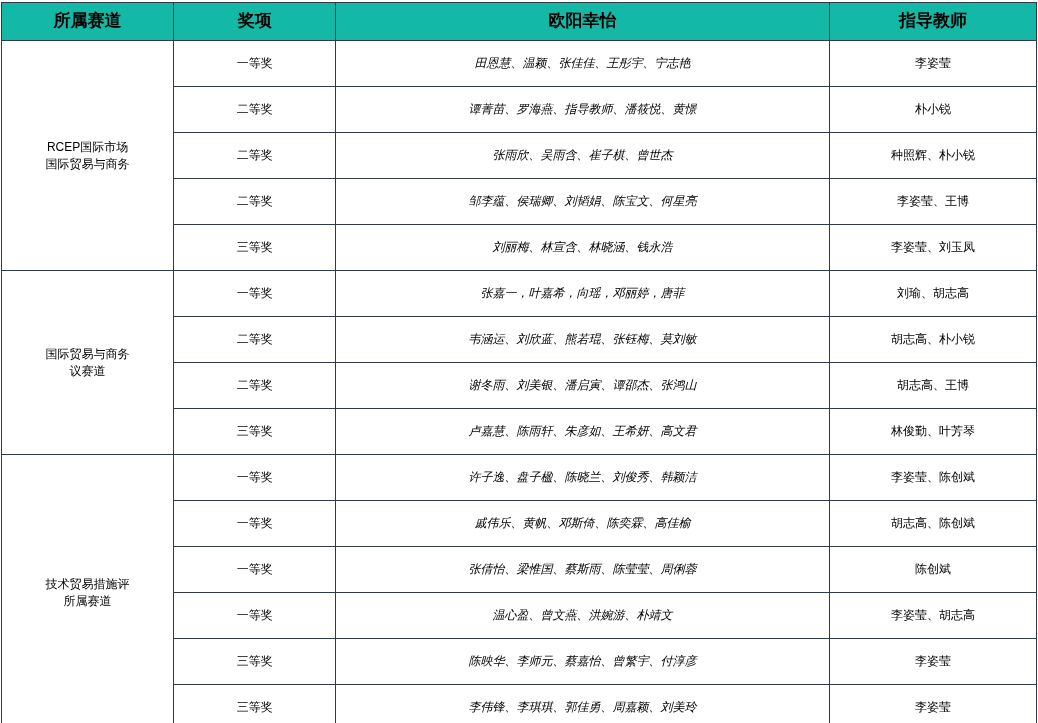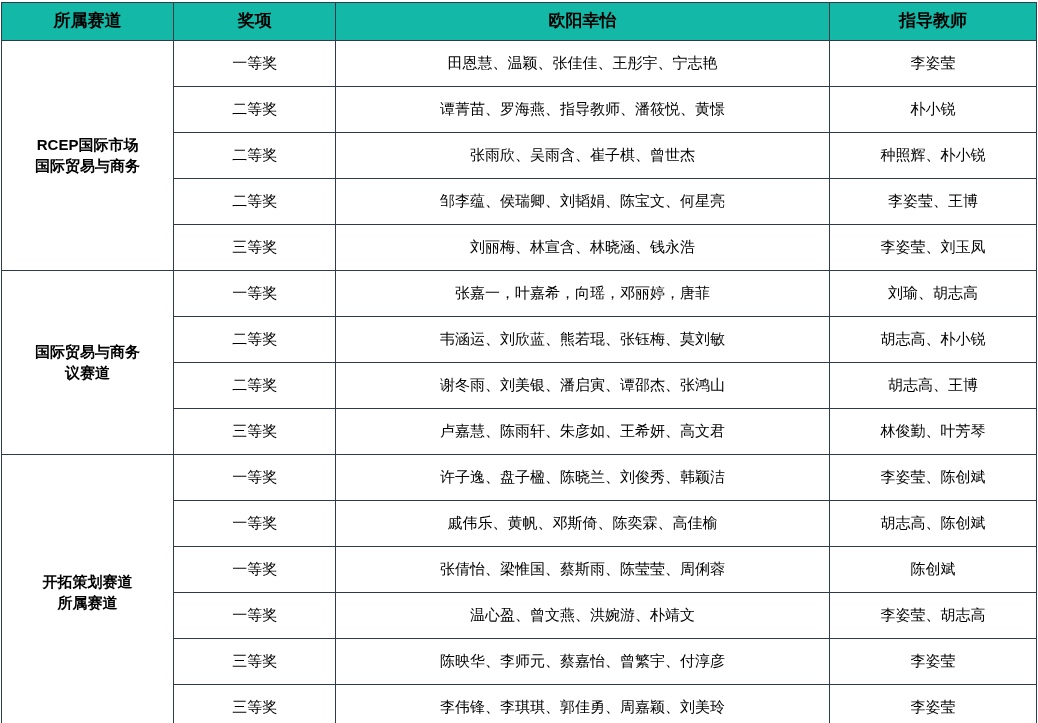--- a/index.html
+++ b/index.html
@@ -16,49 +16,49 @@
   }
   table.award-table {
     border-collapse: collapse;
     width: 1036px;
     margin: 2px 0 0 1px;
     table-layout: fixed;
   }
   table.award-table th,
   table.award-table td {
     border: 1px solid #2f3a4a;
-    font-size: 15px;
+    font-size: 12px;
     text-align: center;
     vertical-align: middle;
     padding: 0;
     height: 45px;
     line-height: 1.35;
     font-family: "Liberation Sans", sans-serif;
   }
   table.award-table thead th {
     background: #14b8a6;
     font-weight: bold;
     height: 37px;
     font-size: 17px;
   }
   .col-track { width: 172px; }
   .col-award { width: 162px; }
   .col-players { width: 493px; }
   .col-teacher { width: 207px; }
 
   td.track-cell {
-    font-weight: bold;
+    font-weight: normal;
     font-size: 17px;
     padding: 0 6px;
   }
   td.track-cell .track-line {
     display: block;
   }
   td.award-cell { font-size: 17px; }
-  td.players-cell { font-size: 17px; }
+  td.players-cell { font-size: 17px; font-style: italic; }
   td.teacher-cell { font-size: 17px; }
 </style>
 </head>
 <body>
 
 <table class="award-table">
   <colgroup>
     <col class="col-track">
     <col class="col-award">
     <col class="col-players">
@@ -124,21 +124,21 @@
       <td class="teacher-cell">胡志高、王博</td>
     </tr>
     <tr>
       <td class="award-cell">三等奖</td>
       <td class="players-cell">卢嘉慧、陈雨轩、朱彦如、王希妍、高文君</td>
       <td class="teacher-cell">林俊勤、叶芳琴</td>
     </tr>
 
     <tr>
       <td class="track-cell" rowspan="6">
-        <span class="track-line">开拓策划赛道</span>
+        <span class="track-line">技术贸易措施评</span>
         <span class="track-line">所属赛道</span>
       </td>
       <td class="award-cell">一等奖</td>
       <td class="players-cell">许子逸、盘子楹、陈晓兰、刘俊秀、韩颖洁</td>
       <td class="teacher-cell">李姿莹、陈创斌</td>
     </tr>
     <tr>
       <td class="award-cell">一等奖</td>
       <td class="players-cell">戚伟乐、黄帆、邓斯倚、陈奕霖、高佳榆</td>
       <td class="teacher-cell">胡志高、陈创斌</td>

